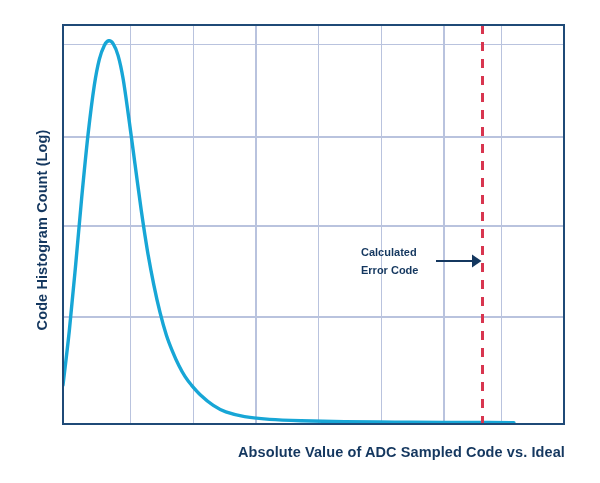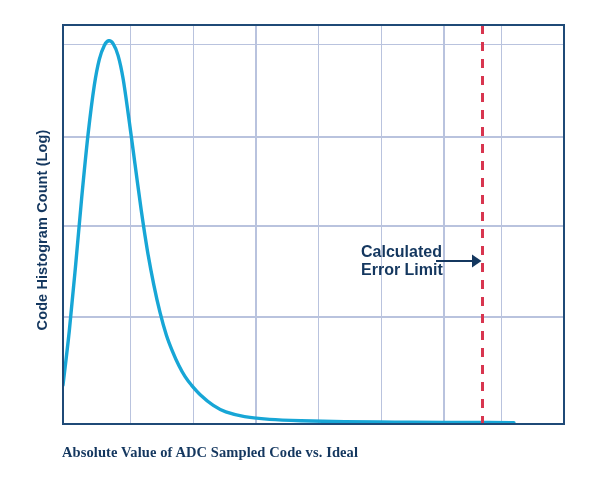--- a/index.html
+++ b/index.html
@@ -44,27 +44,26 @@
     white-space: nowrap;
     user-select: none;
   }
 
   
   #x-axis-title {
     position: absolute;
     left: 62px;
     top: 444px;
     width: 503px;
-    text-align: left;
+    text-align: right;
     color: #14375f;
     font-size: 14.5px;
     font-weight: bold;
     letter-spacing: 0.1px;
     white-space: nowrap;
-    font-family: Liberation Serif, serif;
   }
 
   
   #watermark {
     position: absolute;
     left: 425px;
     top: 455px;
     color: #cfe3c5;
     font-size: 20px;
     font-weight: normal;
@@ -78,21 +77,21 @@
     left: 0;
     top: 0;
   }
 
   
   #annotation {
     position: absolute;
     left: 361px;
     top: 243px;
     color: #14375f;
-    font-size: 16px;
+    font-size: 11px;
     font-weight: bold;
     line-height: 18px;
     white-space: nowrap;
     user-select: none;
   }
   #annotation .ann-line { display: block; }
 </style>
 </head>
 <body>
 
@@ -133,21 +132,21 @@
     <g>
       <line x1="436" y1="261" x2="472" y2="261" stroke="#14375f" stroke-width="2.2"></line>
       <polygon points="472,254.5 481.5,261 472,267.5" fill="#14375f"></polygon>
     </g>
 
     <rect x="63" y="25" width="501" height="399" fill="none" stroke="#1f4a77" stroke-width="2.4" shape-rendering="crispEdges"></rect>
   </svg>
 
   <div id="annotation">
     <span class="ann-line">Calculated</span>
-    <span class="ann-line">Error Limit</span>
+    <span class="ann-line">Error Code</span>
   </div>
 
   <div id="y-axis-title">Code Histogram Count (Log)</div>
 
   <div id="x-axis-title">Absolute Value of ADC Sampled Code vs. Ideal</div>
 
 
 </div>
 
 </body></html>

